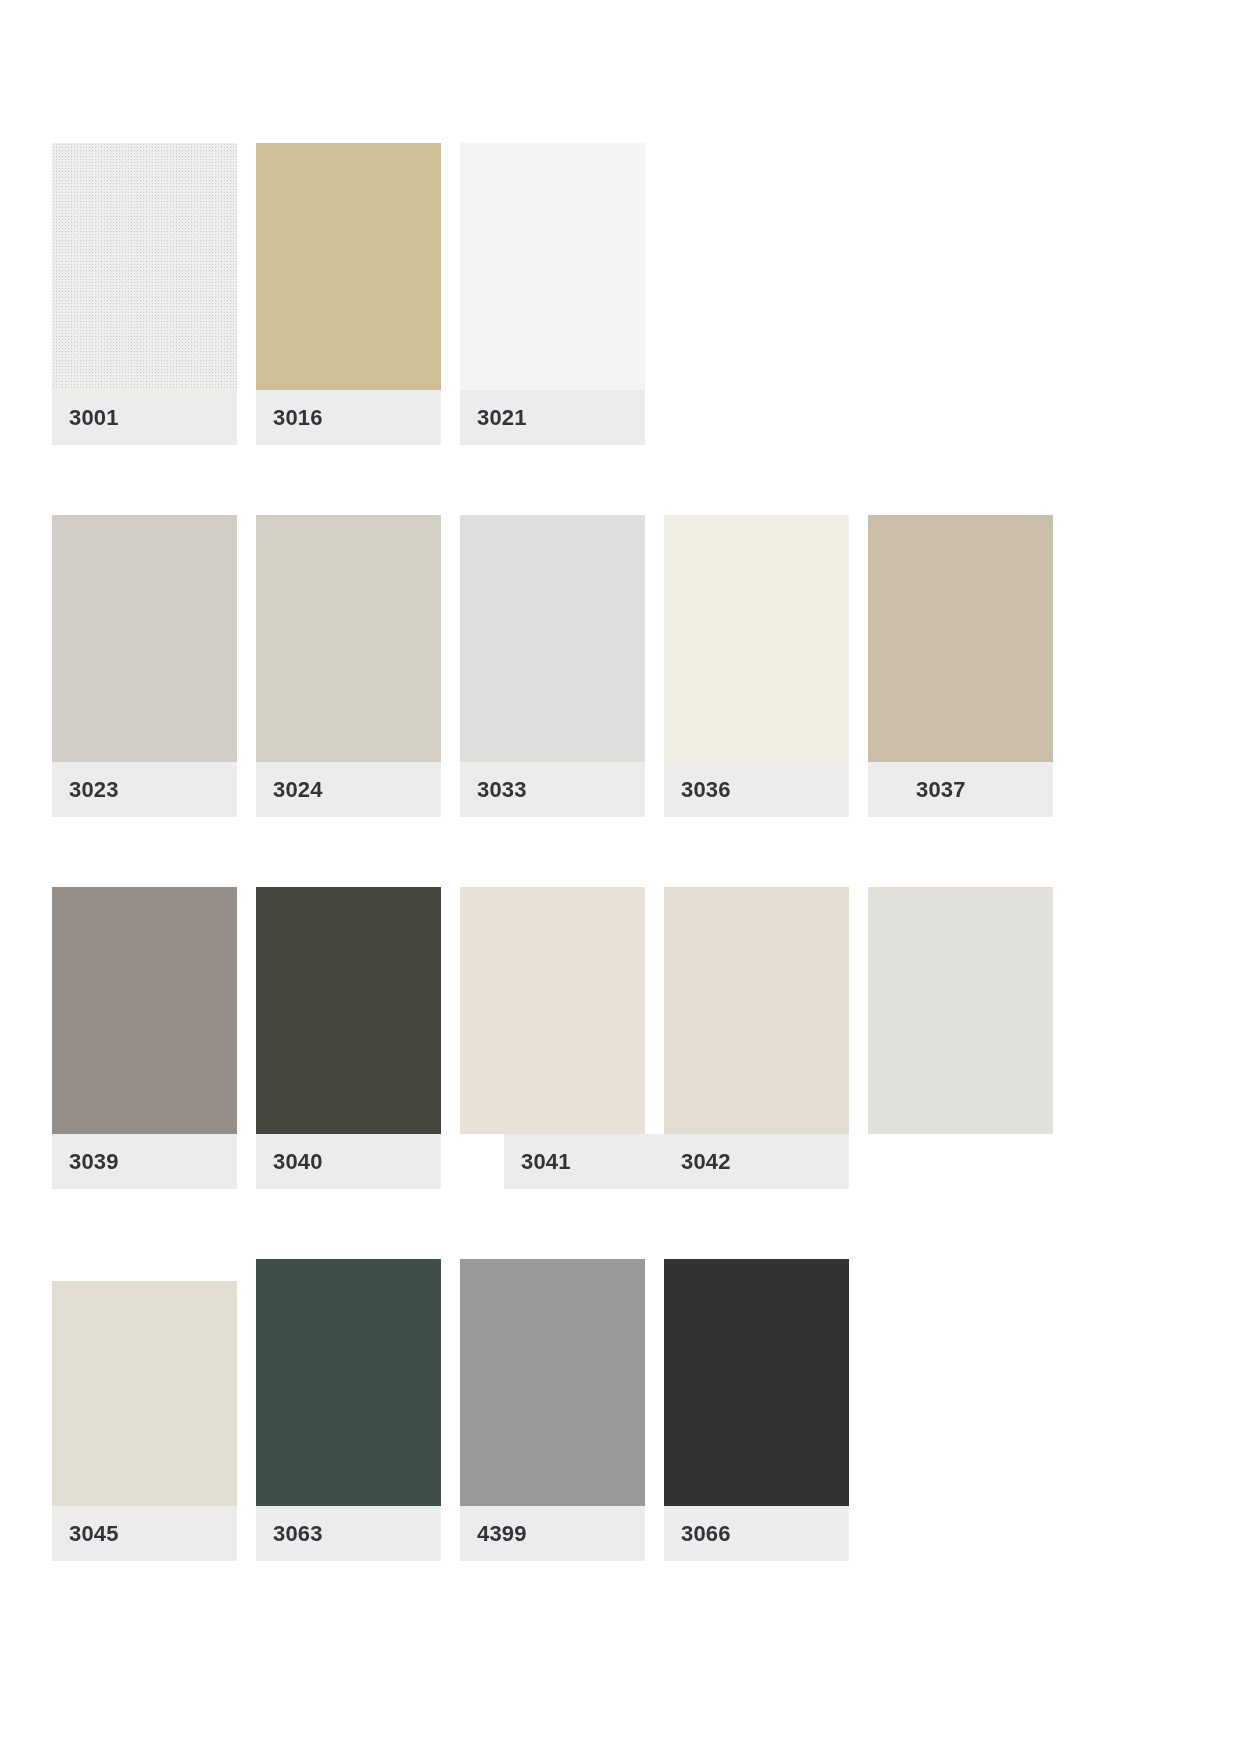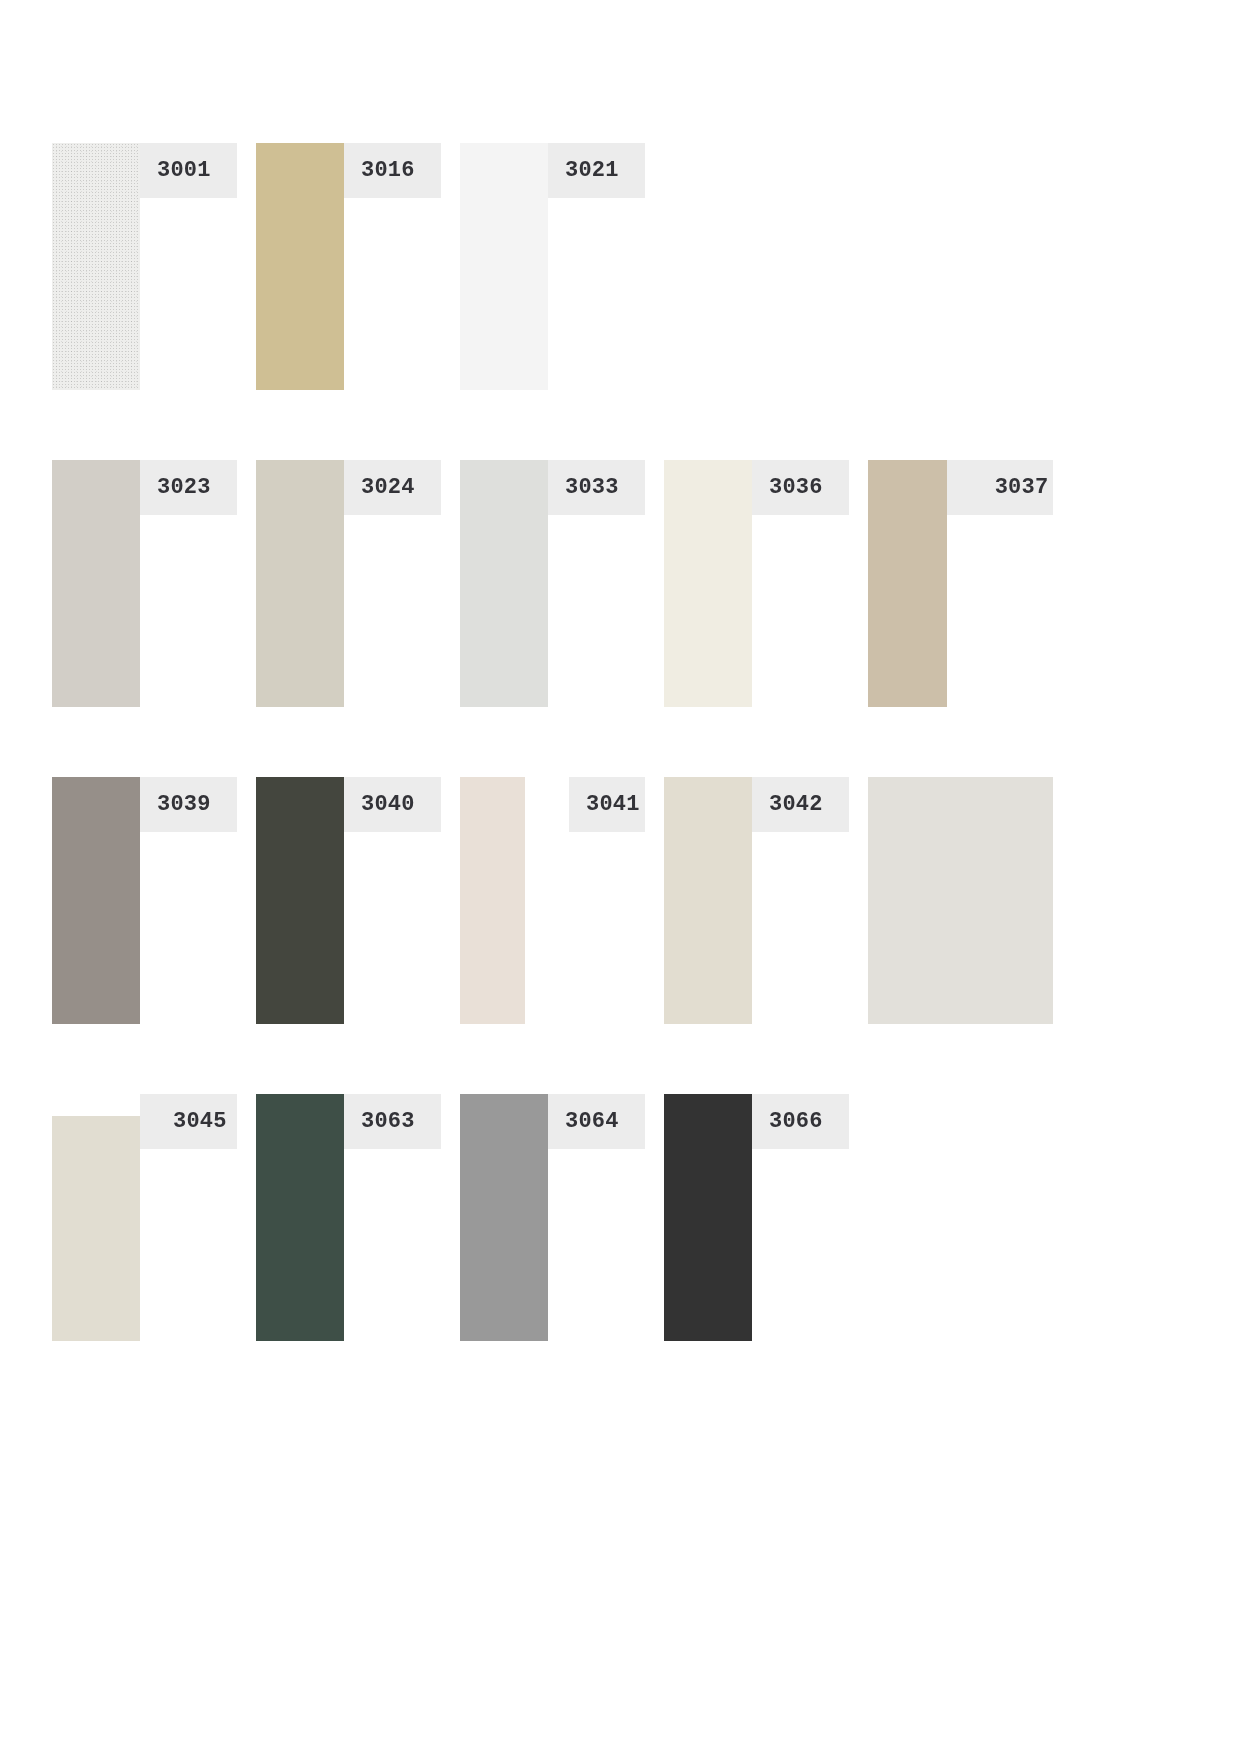--- a/index.html
+++ b/index.html
@@ -76,22 +76,21 @@
     display: flex;
     gap: 19px;
     margin-bottom: 70px;
   }
   .swatch-row:last-child { margin-bottom: 0; }
 
   .swatch-card {
     width: 185px;
     flex: 0 0 185px;
     display: flex;
-    flex-direction: row;
-    font-family: Liberation Mono, monospace;
+    flex-direction: column;
   }
 
   .swatch-chip {
     width: 185px;
     height: 247px;
     background-color: #e9e9e9;
     position: relative;
     overflow: hidden;
   }
 
@@ -235,33 +234,33 @@
       </div>
       <div class="swatch-card">
         <div class="swatch-chip" style="background-color: rgb(226, 224, 218);"></div>
       </div>
     </div>
 
     <div class="swatch-row row-4">
       <div class="swatch-card offset-down">
         <div class="swatch-chip" style="background-color: rgb(225, 221, 209);"></div>
         <div class="swatch-label" style="background: rgb(236, 236, 236);">
-          <span class="swatch-code" style="color: rgb(51, 51, 56); margin-left: 16px;">3045</span>
+          <span class="swatch-code" style="color: rgb(51, 51, 56);">3045</span>
         </div>
       </div>
       <div class="swatch-card">
         <div class="swatch-chip" style="background-color: rgb(62, 79, 71);"></div>
         <div class="swatch-label" style="background: rgb(236, 236, 236);">
           <span class="swatch-code" style="color: rgb(51, 51, 56);">3063</span>
         </div>
       </div>
       <div class="swatch-card">
         <div class="swatch-chip" style="background-color: rgb(153, 153, 153);"></div>
         <div class="swatch-label" style="background: rgb(236, 236, 236);">
-          <span class="swatch-code" style="color: rgb(51, 51, 56);">3064</span>
+          <span class="swatch-code" style="color: rgb(51, 51, 56);">4399</span>
         </div>
       </div>
       <div class="swatch-card">
         <div class="swatch-chip" style="background-color: rgb(51, 51, 51);"></div>
         <div class="swatch-label" style="background: rgb(236, 236, 236);">
           <span class="swatch-code" style="color: rgb(51, 51, 56);">3066</span>
         </div>
       </div>
     </div>
 

